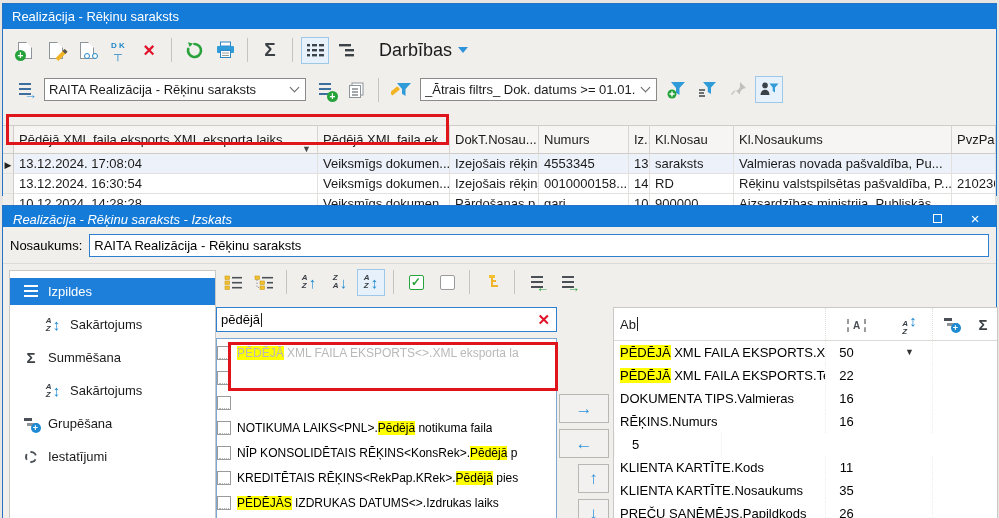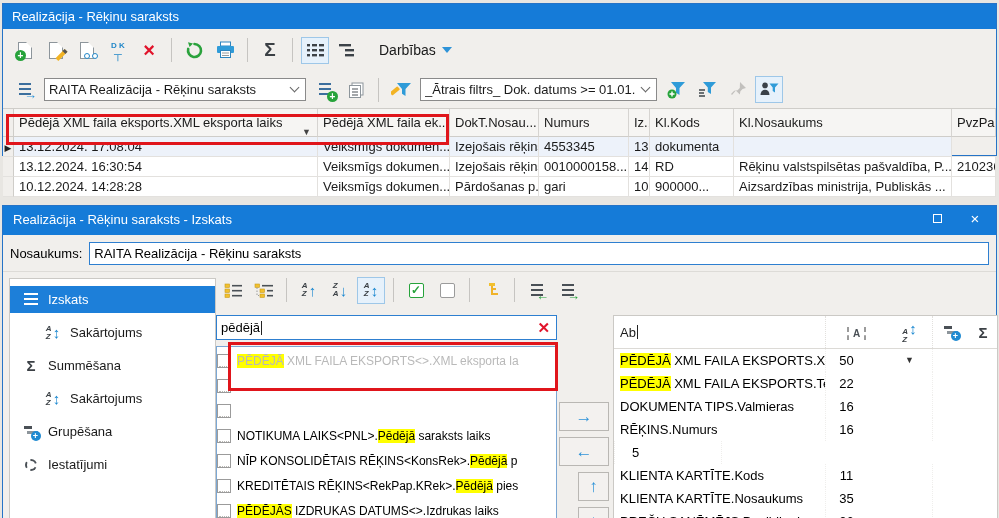--- a/index.html
+++ b/index.html
@@ -1,29 +1,29 @@
 <!DOCTYPE html>
 <html><head>
 <meta charset="utf-8">
 <style>
   * { margin:0; padding:0; box-sizing:border-box; }
   body { font-family:"Liberation Sans", sans-serif; background:#cfcdc9; }
   .screen { position:relative; width:999px; height:518px; background:#e8e6e2; overflow:hidden; }
 
   
-  .main-window { position:absolute; left:2px; top:3px; width:995px; height:153px;
+  .main-window { position:absolute; left:2px; top:3px; width:995px; height:193px;
     border:1px solid #2573c7; background:#f1efec; }
   .titlebar { height:25px; background:#157bd8; color:#fff; font-size:13px; line-height:25px; padding-left:9px; }
   .tbar1 { height:42px; display:flex; align-items:center; padding-left:8px; gap:3px; }
   .tbar2 { height:37px; display:flex; align-items:center; padding-left:8px; gap:5px; }
   .tbico { width:28px; height:27px; display:flex; align-items:center; justify-content:center;
     position:relative; border:1px solid transparent; flex:0 0 auto; }
   .tbico.selected { border:1px solid #9ec7e8; background:#e6f1fb; }
   .tbsep { width:1px; height:24px; background:#c6c4c1; margin:0 5px; flex:0 0 auto; }
-  .actions { display:flex; align-items:center; gap:6px; margin-left:16px; font-size:14px; color:#1a1a1a; cursor:default; }
+  .actions { display:flex; align-items:center; gap:6px; margin-left:16px; font-size:18px; color:#1a1a1a; cursor:default; }
   .blue-tri { width:0; height:0; border-left:5px solid transparent; border-right:5px solid transparent; border-top:6px solid #2e93d8; }
 
   
   .doc { width:14px; height:17px; background:#fff; border:1.4px solid #8d959b; display:block; position:relative; }
   .doc::after { content:""; position:absolute; right:-1px; top:-1px; border-style:solid; border-width:0 6px 6px 0; border-color:transparent #f1efec transparent transparent; }
   .ov { position:absolute; font-weight:bold; }
   .ov.plus { left:3px; bottom:2px; width:11px; height:11px; background:#27a33b; color:#fff; border-radius:50%;
     font-size:10px; line-height:11px; text-align:center; }
   .ov.pencil { width:13px; height:4px; background:#f2b324; border-right:3px solid #555; transform:rotate(-45deg); right:1px; bottom:6px; }
   .ov.glasses { right:2px; bottom:3px; width:14px; height:7px; }
@@ -51,38 +51,38 @@
     font-size:9px; line-height:10px; text-align:center; }
   .wico { font-size:10px; font-weight:bold; color:#4a5056; border-left:2px dashed #9b9b9b; border-right:2px dashed #9b9b9b; padding:1px 4px; }
 
   
   .selectbox { height:23px; background:#fff; border:1px solid #8a8a8a; display:flex; align-items:center;
     font-size:13px; color:#1a1a1a; padding:0 4px; cursor:default; flex:0 0 auto; }
   .selectbox .val { flex:1; white-space:nowrap; overflow:hidden; }
   .chev { width:7px; height:7px; border-right:1.6px solid #666; border-bottom:1.6px solid #666; transform:rotate(45deg); margin:-4px 3px 0 6px; flex:0 0 auto;}
 
   
-  .grid { margin-top:0; border-top:1px solid #cfcdc9; }
+  .grid { margin-top:17px; border-top:1px solid #cfcdc9; }
   .grow { display:grid; grid-template-columns:11px 304px 132px 89px 90px 21px 84px 218px minmax(0,1fr); }
   .hcell { background:#f6f5f3; border-right:1px solid #d6d4d1; border-bottom:1px solid #cfcdc9; font-size:13px; color:#1a1a1a;
     height:28px; line-height:27px; padding:0 5px; white-space:nowrap; overflow:hidden; position:relative; }
   .hcell .sortmark { position:absolute; right:6px; top:10px; font-size:9px; color:#444; }
   .bcell { border-right:1px solid #e3e1de; border-bottom:1px solid #e3e1de; font-size:13px; color:#1a1a1a;
     height:20px; line-height:19px; padding:0 5px; white-space:nowrap; overflow:hidden; background:#fff; }
   .grow.sel .bcell { background:#edf2fa; }
   .gutter { background:#f1efec !important; border-right:1px solid #cfcdc9; padding:0; text-align:center; }
   .gutter .rowmark { font-size:9px; color:#222; line-height:19px; }
 
   
   .redbox { position:absolute; border:3px solid #e0151b; z-index:60; pointer-events:none; }
 
   
   .dialog { position:absolute; left:2px; top:205px; width:995px; height:330px;
     border:1px solid #2573c7; background:#f1efec; z-index:10; }
-  .dtitle { height:29px; background:#157bd8; color:#fff; font-size:13px; line-height:27px; padding-left:10px; position:relative; }
+  .dtitle { height:21px; background:#157bd8; color:#fff; font-size:13px; line-height:27px; padding-left:10px; position:relative;font-style:italic; }
   .winbtn { position:absolute; top:0; width:34px; height:27px; text-align:center; line-height:26px; color:#fff; font-size:13px; }
   .winbtn.max { right:42px; } .winbtn.close { right:4px; font-size:15px; }
   .maxglyph { display:inline-block; width:9px; height:9px; border:1.4px solid #fff; }
   .namerow { display:flex; align-items:center; padding:7px 7px 6px 7px; border-bottom:1px solid #dddbd7; }
   .namerow .lbl { font-size:13px; margin-right:7px; }
   .field { background:#fff; border:1px solid #2e7fd0; height:23px; display:flex; align-items:center; font-size:13px; padding:0 4px; }
   .namerow .field { flex:1; }
   .caret { width:1px; height:14px; background:#222; display:inline-block; margin-left:1px; }
 
   .dbody { position:relative; height:270px; }
@@ -283,33 +283,34 @@
     </div>
 
     <div class="grid">
       <div class="grow" id="grid-header">
           <div class="hcell gutter"></div>
           <div class="hcell">Pēdējā XML faila eksports.XML eksporta laiks<span class="sortmark">▼</span></div>
           <div class="hcell">Pēdējā XML faila ek...</div>
           <div class="hcell">DokT.Nosau...</div>
           <div class="hcell">Numurs</div>
           <div class="hcell">Iz...</div>
-          <div class="hcell">Kl.Kods</div>
+          <div class="hcell">Kl.Nosau</div>
           <div class="hcell">Kl.Nosaukums</div>
           <div class="hcell">PvzPap...</div>
         </div>
       <div id="grid-body">
           <div class="grow sel">
             <div class="bcell gutter"><span class="rowmark">▶</span></div>
             <div class="bcell">13.12.2024. 17:08:04</div>
             <div class="bcell">Veiksmīgs dokumen...</div>
             <div class="bcell">Izejošais rēķins</div>
             <div class="bcell">4553345</div>
             <div class="bcell">13...</div>
-            <div class="bcell">dokumenta</div>
+            <div class="bcell">saraksts</div>
+            <div class="bcell">Valmieras novada pašvaldība, Pu...</div>
             <div class="bcell"></div>
           </div>
           <div class="grow">
             <div class="bcell gutter"></div>
             <div class="bcell">13.12.2024. 16:30:54</div>
             <div class="bcell">Veiksmīgs dokumen...</div>
             <div class="bcell">Izejošais rēķins</div>
             <div class="bcell">0010000158...</div>
             <div class="bcell">14...</div>
             <div class="bcell">RD</div>
@@ -347,21 +348,21 @@
         <span>RAITA Realizācija - Rēķinu saraksts</span>
       </div>
     </div>
 
     <div class="dbody">
       <div class="dsidebar" id="dsidebar">
           <div class="sbitem selected">
             <span class="ic">
               <span class="lines blue" style="width:14px;"></span>
             </span>
-            <span>Izskats</span>
+            <span>Izpildes</span>
           </div>
           <div class="sbitem indent">
             <span class="ic">
               <span class="azl">
                 <i>A</i>
                 <i>Z</i>
               </span>
               <span class="azarrow">↕</span>
             </span>
             <span>Sakārtojums</span>
@@ -488,21 +489,21 @@
             <span class="txt"><span></span><mark>PĒDĒJĀ</mark><span> XML FAILA EKSPORTS&lt;&gt;.XML eksporta la</span></span>
           </div>
           <div class="chkitem disabled">
             <span class="cb"></span>
           </div>
           <div class="chkitem">
             <span class="cb"></span>
           </div>
           <div class="chkitem">
             <span class="cb"></span>
-            <span class="txt"><span>NOTIKUMA LAIKS&lt;PNL&gt;.</span><mark>Pēdējā</mark><span> saraksts laiks</span></span>
+            <span class="txt"><span>NOTIKUMA LAIKS&lt;PNL&gt;.</span><mark>Pēdējā</mark><span> notikuma faila</span></span>
           </div>
           <div class="chkitem">
             <span class="cb"></span>
             <span class="txt"><span>NĪP KONSOLIDĒTAIS RĒĶINS&lt;KonsRek&gt;.</span><mark>Pēdējā</mark><span> p</span></span>
           </div>
           <div class="chkitem">
             <span class="cb"></span>
             <span class="txt"><span>KREDITĒTAIS RĒĶINS&lt;RekPap.KRek&gt;.</span><mark>Pēdējā</mark><span> pies</span></span>
           </div>
           <div class="chkitem">

